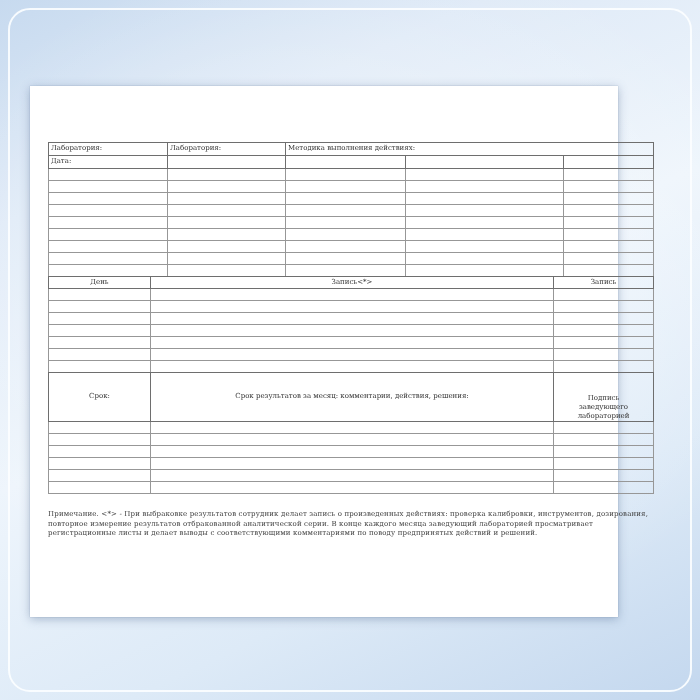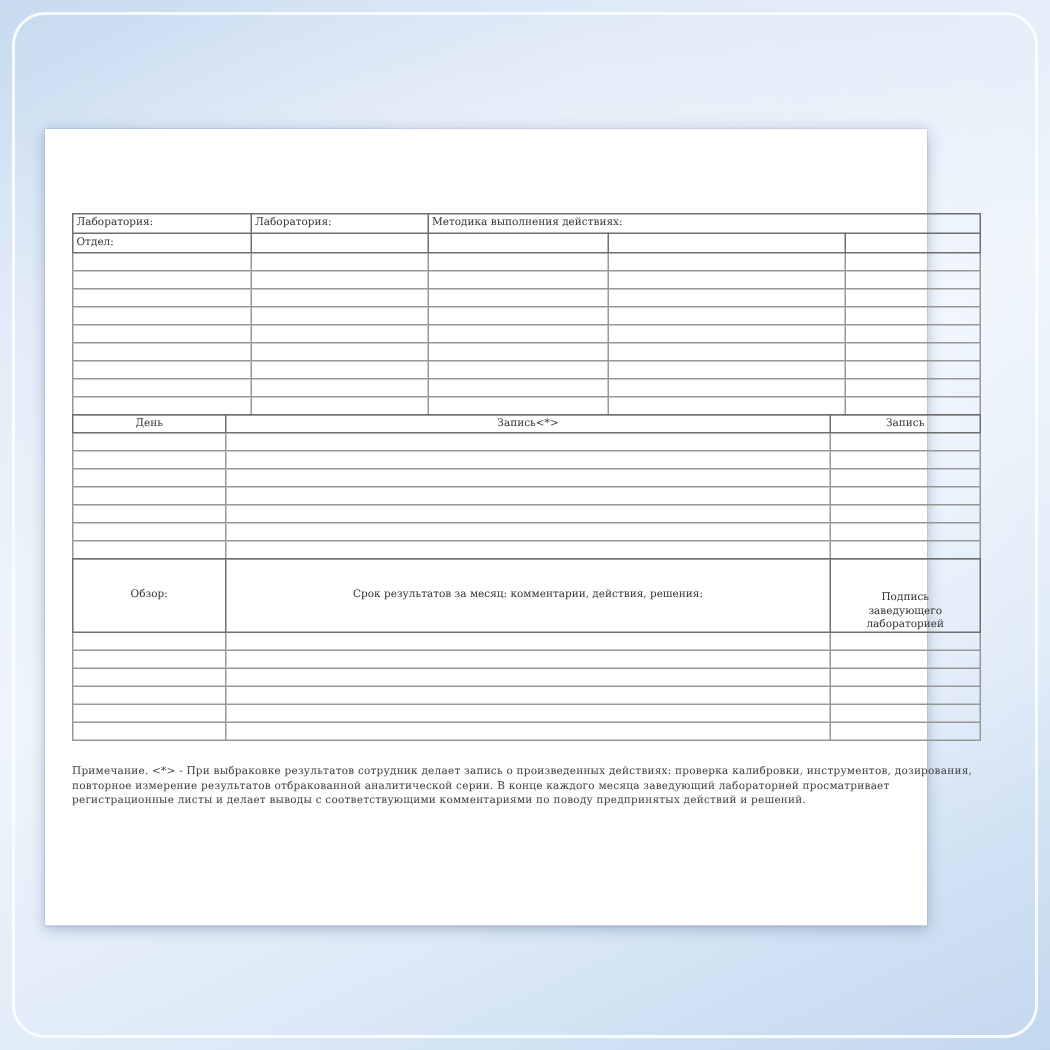--- a/index.html
+++ b/index.html
@@ -54,21 +54,21 @@
           <col style="width:158px">
           <col style="width:90px">
         </colgroup>
       <tbody>
           <tr class="hr">
         <td>Лаборатория:</td>
         <td>Лаборатория:</td>
         <td colspan="3">Методика выполнения действиях:</td>
       </tr>
       <tr class="hr">
-        <td>Отдел:</td>
+        <td>Дата:</td>
         <td></td>
             <td></td>
             <td></td>
             <td></td>
       </tr>
       <tr class="er">
             <td></td>
             <td></td>
             <td></td>
             <td></td>
@@ -184,21 +184,21 @@
       </table>
 
     <table class="tb">
       <colgroup>
           <col style="width:102px">
           <col style="width:403px">
           <col style="width:100px">
         </colgroup>
       <tbody>
           <tr class="mr">
-        <td class="c">Обзор:</td>
+        <td class="c">Срок:</td>
         <td class="c">Срок результатов за месяц: комментарии, действия, решения:</td>
         <td class="c"><span class="wrap3">Подпись заведующего лабораторией</span></td>
       </tr>
       <tr class="er">
             <td></td>
             <td></td>
             <td></td>
           </tr>
       <tr class="er">
             <td></td>

